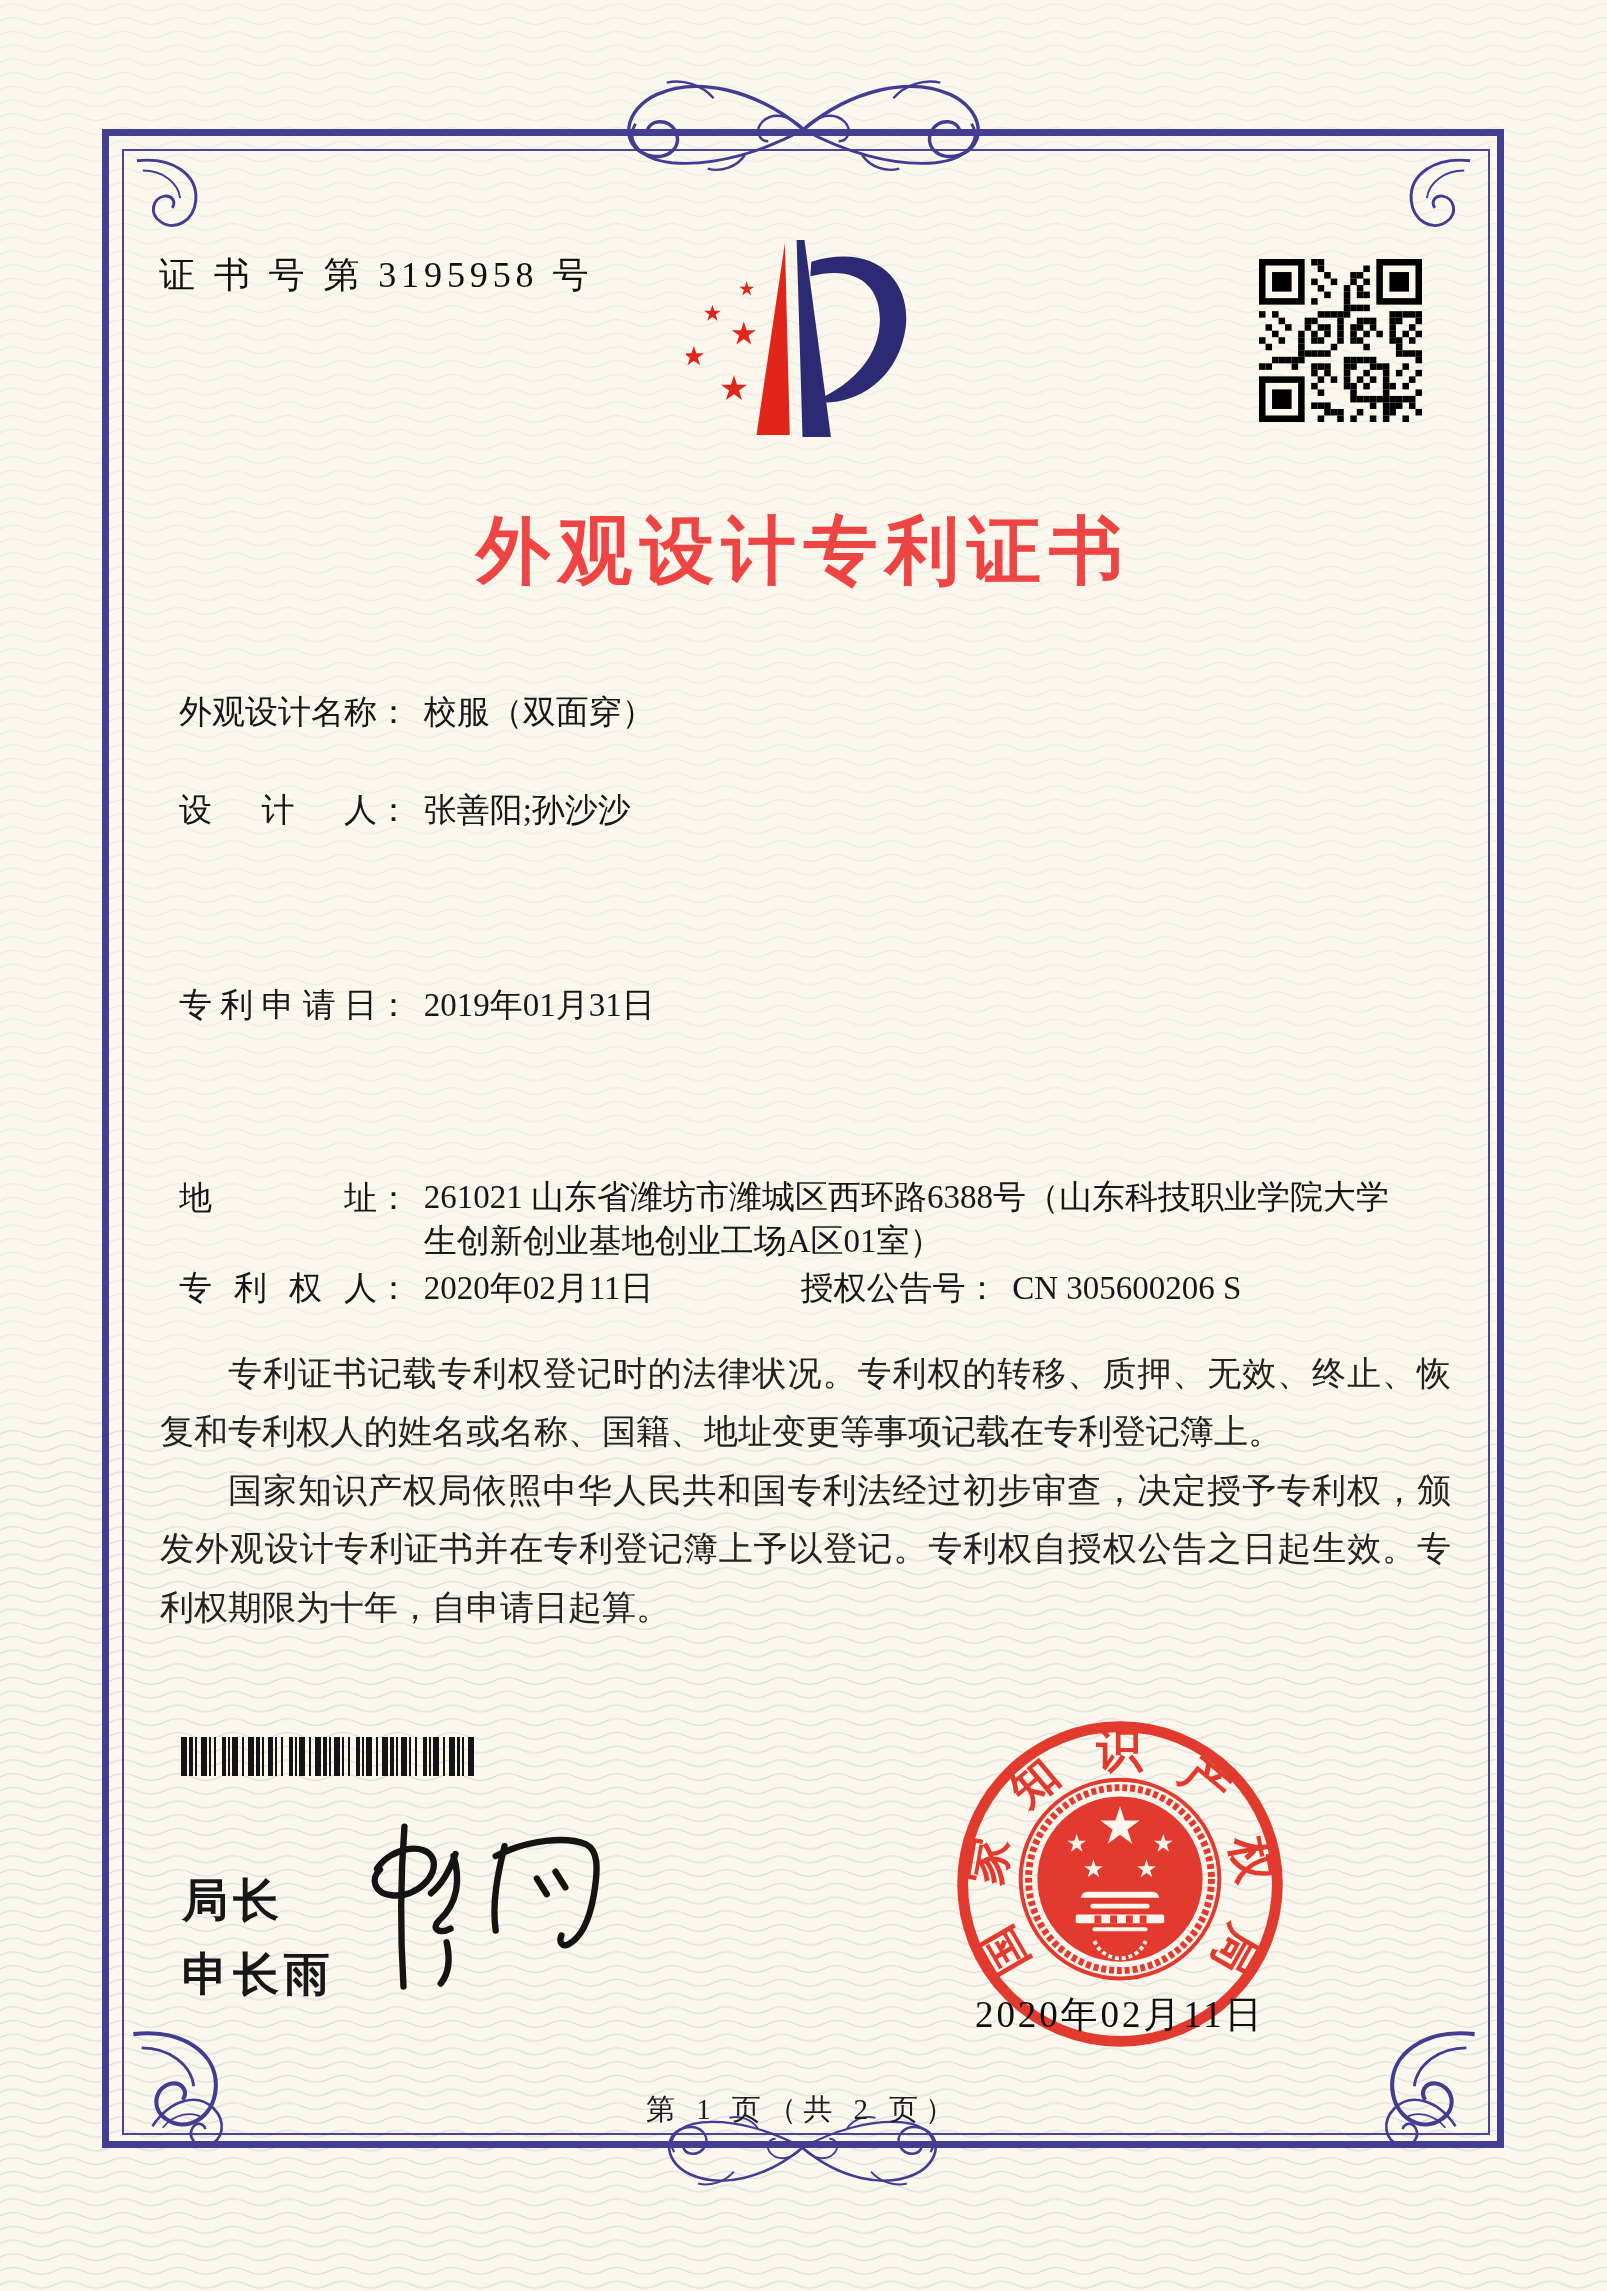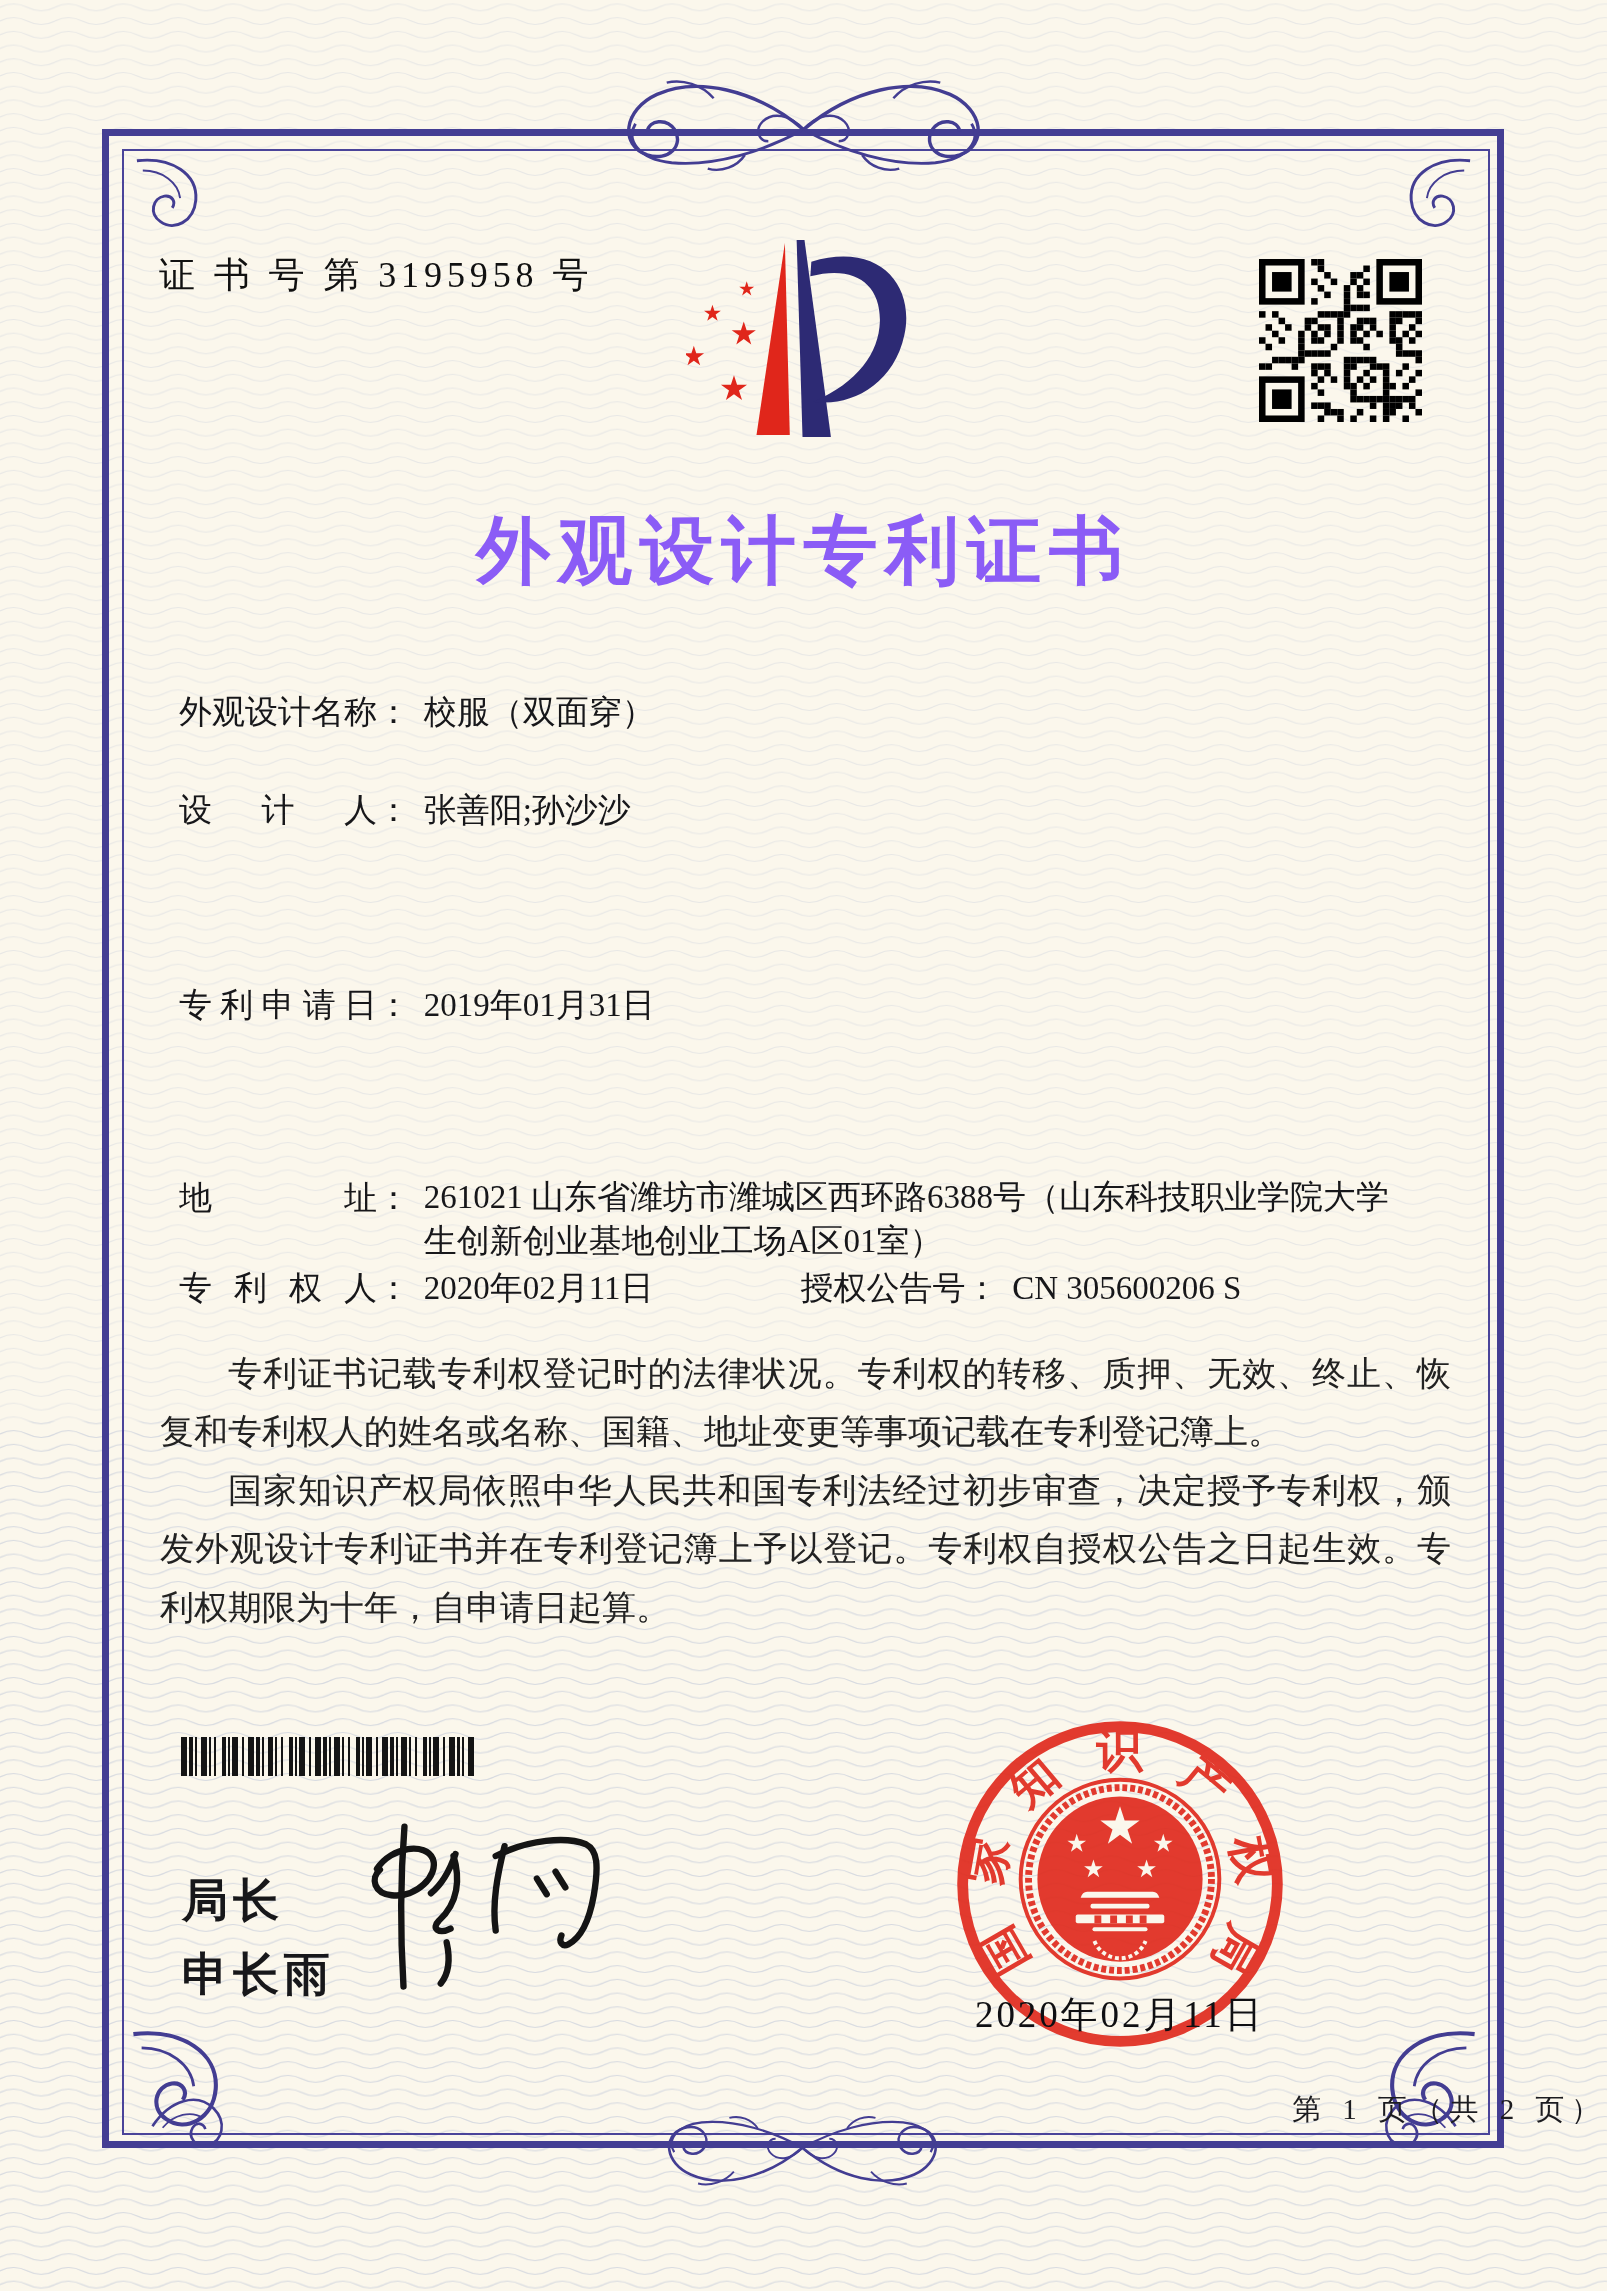--- a/index.html
+++ b/index.html
@@ -21,21 +21,21 @@
     position:absolute;left:122px;top:149px;width:1364px;height:1982px;
     border:2px solid #4a449a;z-index:1;
   }
   .ornament{position:absolute;z-index:2;}
   .abs{position:absolute;z-index:3;}
   .cert-number{
     left:159px;top:251px;font-size:36px;letter-spacing:4.9px;color:#111;
   }
   .title{
     left:0;top:502px;width:1607px;text-align:center;
-    font-size:74px;font-weight:bold;letter-spacing:7.8px;color:#8b5cf6;
+    font-size:74px;font-weight:bold;letter-spacing:7.8px;color:#ef4444;
   }
   .field-row{left:179px;font-size:33px;white-space:nowrap;}
   .field-label{
     display:inline-block;width:6em;text-align:justify;text-align-last:justify;
     vertical-align:top;
   }
   .field-colon{display:inline-block;vertical-align:top;margin-right:13.7px;}
   .field-value{display:inline-block;vertical-align:top;}
   .field-value.wrap{white-space:normal;width:990px;line-height:1.32;}
   .grant-row{left:179px;top:1266px;font-size:33px;white-space:nowrap;}
@@ -48,21 +48,21 @@
   .barcode{left:181px;top:1737px;width:298px;height:39px;display:flex;align-items:stretch;}
   .barcode .b{height:100%;}
   .signer{
     left:182px;top:1864px;font-family:"Liberation Sans","DejaVu Sans",sans-serif;
     font-weight:bold;font-size:46px;letter-spacing:4.9px;color:#17171a;line-height:1.6;
   }
   .seal-date{
     left:975px;top:1990px;font-size:37px;letter-spacing:2.9px;color:#0f0f12;z-index:5;
   }
   .footer-page{
-    left:0;top:2090px;width:1607px;text-align:right;font-size:29px;
+    left:0;top:2090px;width:1607px;text-align:center;font-size:29px;
     letter-spacing:6.9px;color:#1c1c20;
   }
   .back-note{
     left:0;top:2197px;width:1607px;text-align:center;font-size:32px;
     letter-spacing:11.8px;color:#1c1c20;
   }
   .sig-svg{left:323px;top:1805px;z-index:4;}
   .seal-svg{left:941px;top:1705px;z-index:4;}
   .logo-svg{left:686px;top:235px;}
   .qr-svg{left:1259px;top:259px;}

